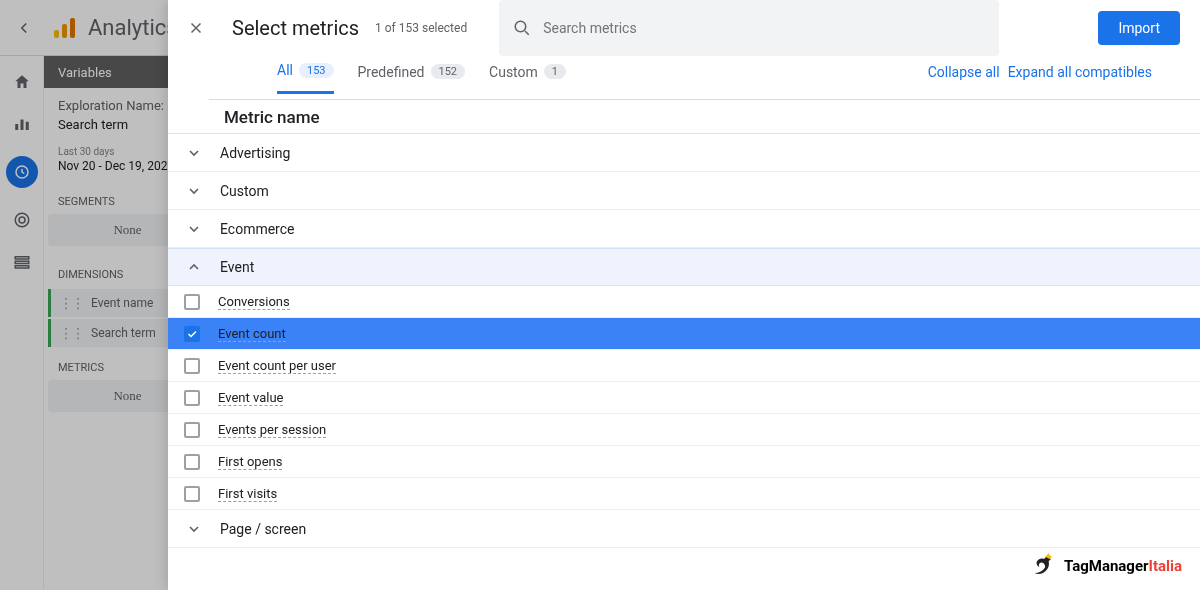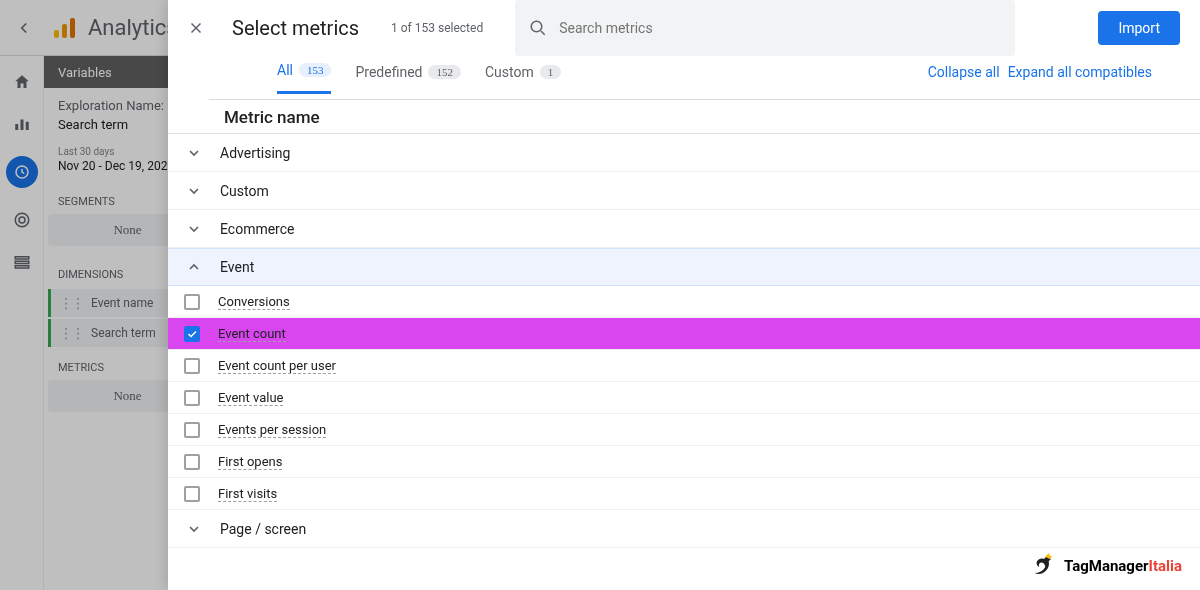--- a/index.html
+++ b/index.html
@@ -31,42 +31,42 @@
 .sb-chip { margin: 2px 4px; height: 28px; border-left: 3px solid #34a853; background: #f1f3f4; display: flex; align-items: center; padding: 0 8px; gap: 8px; font-size: 12px; color: #5f6368; }
 .sb-chip .dots { color: #9aa0a6; font-size: 14px; letter-spacing: -2px; }
 
 .tab-peek { width: 48px; border-right: 1px solid #dadce0; background: #fff; display:flex; align-items:flex-start; justify-content:center; padding-top:8px; color:#5f6368; font-size:13px; overflow:hidden;}
 
 
 .modal { position: absolute; top: 0; left: 168px; right: 0; bottom: 0; background: #fff; display: flex; flex-direction: column; box-shadow: -2px 0 12px rgba(0,0,0,0.15); }
 .modal-header { height: 56px; display: flex; align-items: center; padding: 0 12px; gap: 12px; }
 .close-x { width: 32px; height: 32px; display: flex; align-items: center; justify-content: center; color: #5f6368; cursor: pointer; }
 .mh-title { font-size: 20px; color: #202124; margin-left: 8px; }
-.mh-count { font-size: 12px; color: #5f6368; margin-left: 20px; }
+.mh-count { font-size: 12px; color: #5f6368; margin-left: 4px; }
 .search-wrap { flex: 1; max-width: 500px; margin-left: 20px; height: 56px; background: #f1f3f4; border-radius: 4px; display: flex; align-items: center; padding: 0 14px; gap: 12px; color: #5f6368; }
 .search-wrap input { border: none; background: transparent; outline: none; font-size: 14px; flex: 1; color: #202124; }
 .import-btn { margin-left: auto; margin-right: 8px; height: 34px; padding: 0 20px; background: #1a73e8; color: #fff; border: none; border-radius: 4px; font-size: 14px; cursor: pointer; }
 
 .tabs-row { height: 44px; display: flex; align-items: center; padding: 0 48px 12px 68px; border-bottom: 1px solid #dadce0; gap: 24px; margin-left: 41px; }
 .tab { display: flex; align-items: center; gap: 6px; font-size: 14px; color: #5f6368; height: 44px; cursor: pointer; }
 .tab.active { color: #1a73e8; border-bottom: 3px solid #1a73e8; }
-.tab .count { background: #e8eaed; color: #5f6368; padding: 1px 8px; border-radius: 10px; font-size: 11px; font-family: Liberation Serif, serif; }
+.tab .count { background: #e8eaed; color: #5f6368; padding: 1px 8px; border-radius: 10px; font-size: 11px; }
 .tab.active .count { background: #e8f0fe; color: #1a73e8; }
 .tabs-right { margin-left: auto; display: flex; gap: 8px; }
 .link-action { color: #1a73e8; font-size: 14px; cursor: pointer; }
 
 .list-head { height: 34px; display: flex; align-items: center; padding-left: 56px; font-size: 17px; font-weight: 500; color: #202124; border-bottom: 1px solid #e0e0e0; }
 
 .metric-list { overflow-y: auto; flex: 1; }
 .group-row { height: 38px; display: flex; align-items: center; padding-left: 16px; gap: 16px; font-size: 14px; color: #202124; border-bottom: 1px solid #eee; cursor: pointer; }
 .group-row.expanded { background: #eef3fd; border-top: 1px solid #d2e3fc; border-bottom: 1px solid #d2e3fc; }
 .chev { width: 20px; display: inline-flex; justify-content: center; color: #5f6368; font-size:18px; }
 
 .metric-row { height: 32px; display: flex; align-items: center; padding-left: 16px; gap: 18px; border-bottom: 1px solid #eee; font-size: 13px; color: #202124; }
-.metric-row.selected { background: #d946ef; }
+.metric-row.selected { background: #3b82f6; }
 .cbx { width: 16px; height: 16px; border: 2px solid #9aa0a6; border-radius: 2px; display: inline-flex; align-items: center; justify-content: center; flex-shrink: 0; }
 .cbx.checked { background: #1a73e8; border-color: #1a73e8; color: #fff; }
 .metric-name { border-bottom: 1px dashed #9aa0a6; }
 
 .footer-logo { position: absolute; right: 18px; bottom: 10px; font-size: 15px; font-weight: 700; display:flex; align-items:center; gap:6px;}
 .footer-logo .italia { color:#ea4335; }
 svg { display: block; }
 </style>
 </head>
 <body>

